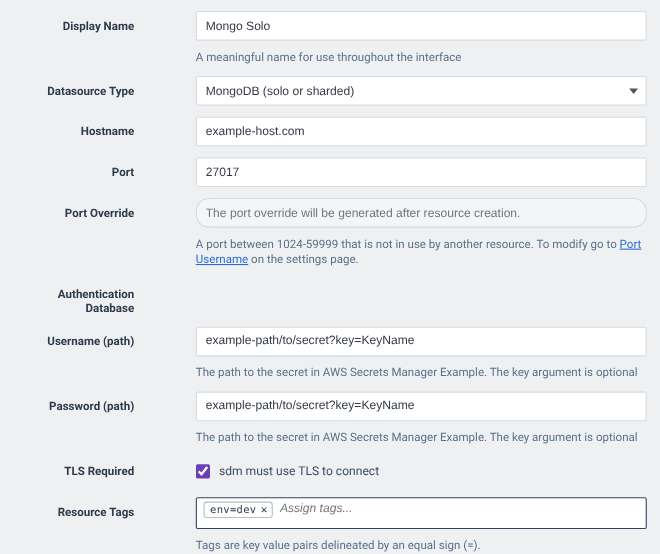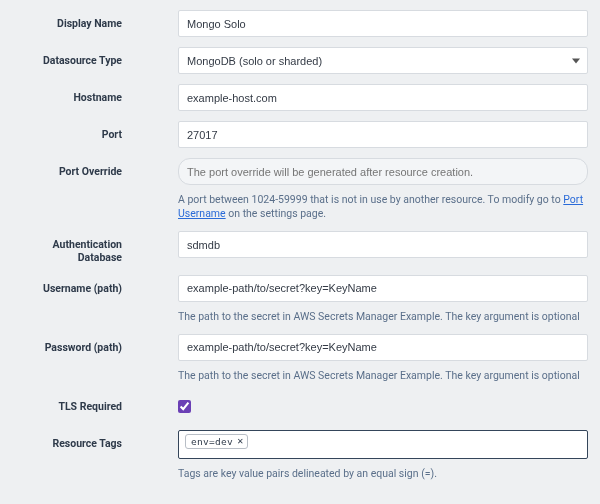--- a/index.html
+++ b/index.html
@@ -125,20 +125,26 @@
 </head>
 <body>
 
 <div class="section">
   <div class="row">
     <div class="label-col">Display Name</div>
     <div class="field-col">
       <input class="text-input" type="text" value="Mongo Solo" style="">
     </div>
   </div>
+  <div class="row">
+    <div class="label-col"></div>
+    <div class="field-col">
+      <div class="hint">A meaningful name for use throughout the interface</div>
+    </div>
+  </div>
 </div>
 
 <div class="section">
   <div class="row">
     <div class="label-col">Datasource Type</div>
     <div class="field-col">
       <div class="select-wrap">
         <select class="select-input">
           <option>MongoDB (solo or sharded)</option>
         </select>
@@ -176,23 +182,20 @@
     <div class="label-col"></div>
     <div class="field-col">
       <div class="hint"><span>A port between 1024-59999 that is not in use by another resource. To modify go to </span><a href="#">Port Username</a><span> on the settings page.</span></div>
     </div>
   </div>
 </div>
 
 <div class="section">
   <div class="row">
     <div class="label-col">Authentication Database</div>
-    <div class="field-col">
-      <input class="text-input" type="text" value="sdmdb" style="">
-    </div>
   </div>
 </div>
 
 <div class="section">
   <div class="row">
     <div class="label-col">Username (path)</div>
     <div class="field-col">
       <input class="text-input" type="text" value="example-path/to/secret?key=KeyName" style="">
     </div>
   </div>
@@ -218,34 +221,36 @@
     </div>
   </div>
 </div>
 
 <div class="section">
   <div class="row">
     <div class="label-col">TLS Required</div>
     <div class="field-col">
       <div class="cb-row">
         <input type="checkbox" class="cb" checked="" style="">
+        <span class="cb-label">sdm must use TLS to connect</span>
       </div>
     </div>
   </div>
 </div>
 
 <div class="section">
   <div class="row">
     <div class="label-col">Resource Tags</div>
     <div class="field-col">
       <div class="tags-box">
         <span class="tag-chip">
           <span>env=dev</span>
           <span class="tag-x">✕</span>
         </span>
+        <input class="tags-input" type="text" placeholder="Assign tags..." style="">
       </div>
     </div>
   </div>
   <div class="row">
     <div class="label-col"></div>
     <div class="field-col">
       <div class="hint">Tags are key value pairs delineated by an equal sign (=).</div>
     </div>
   </div>
 </div>

